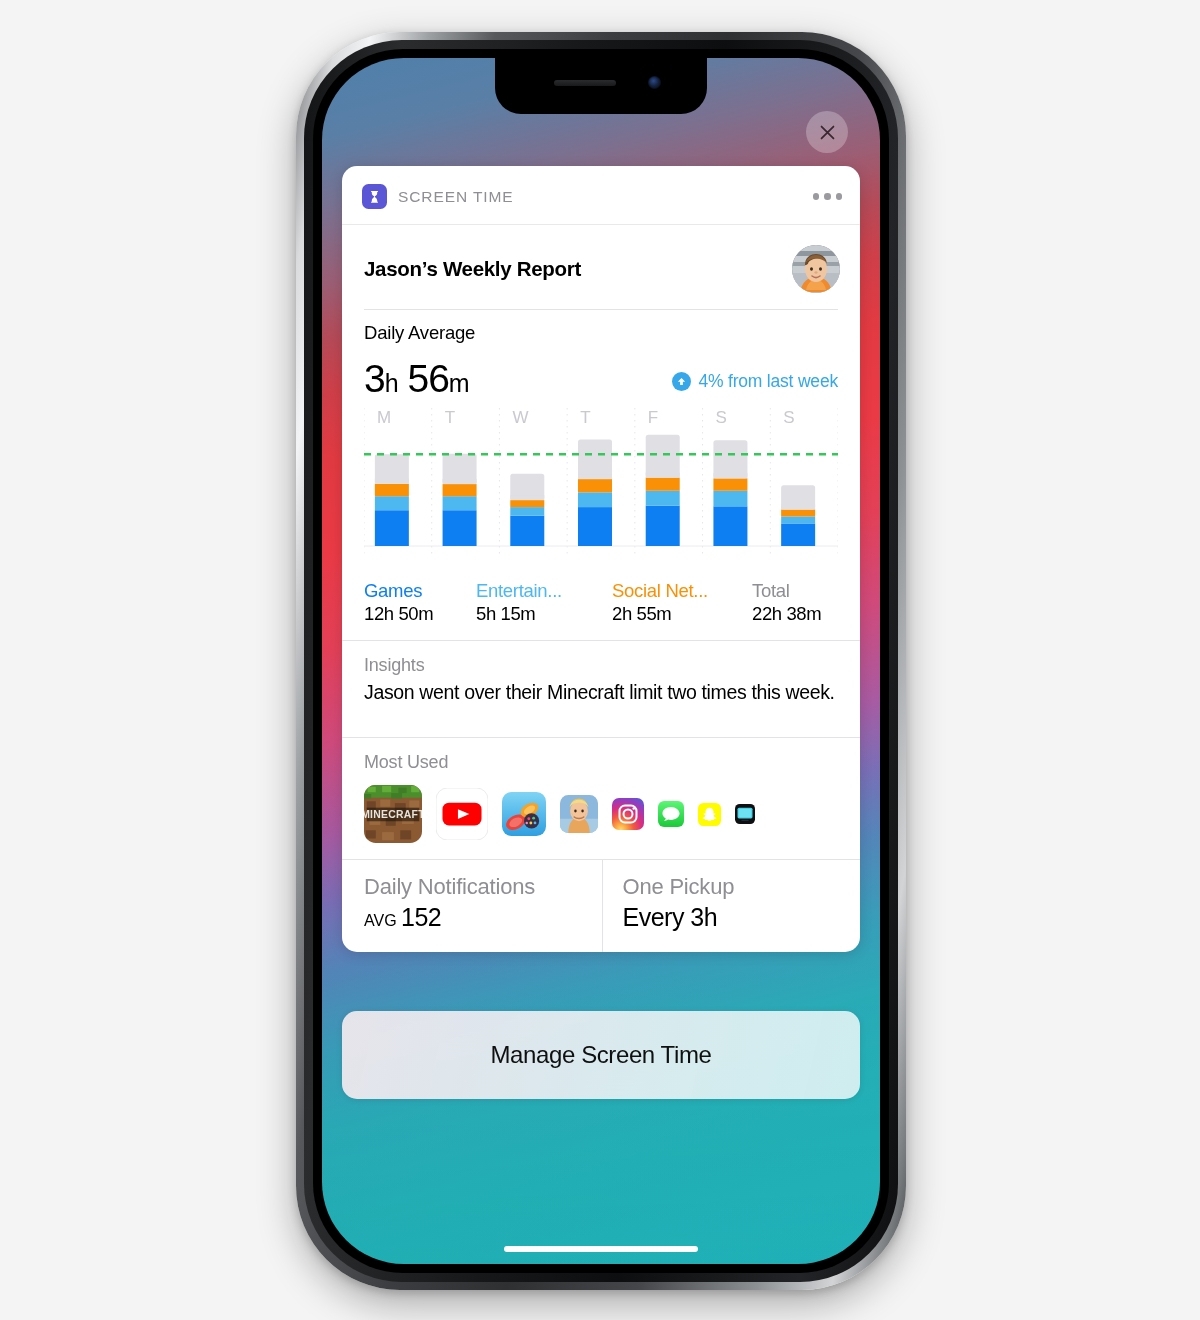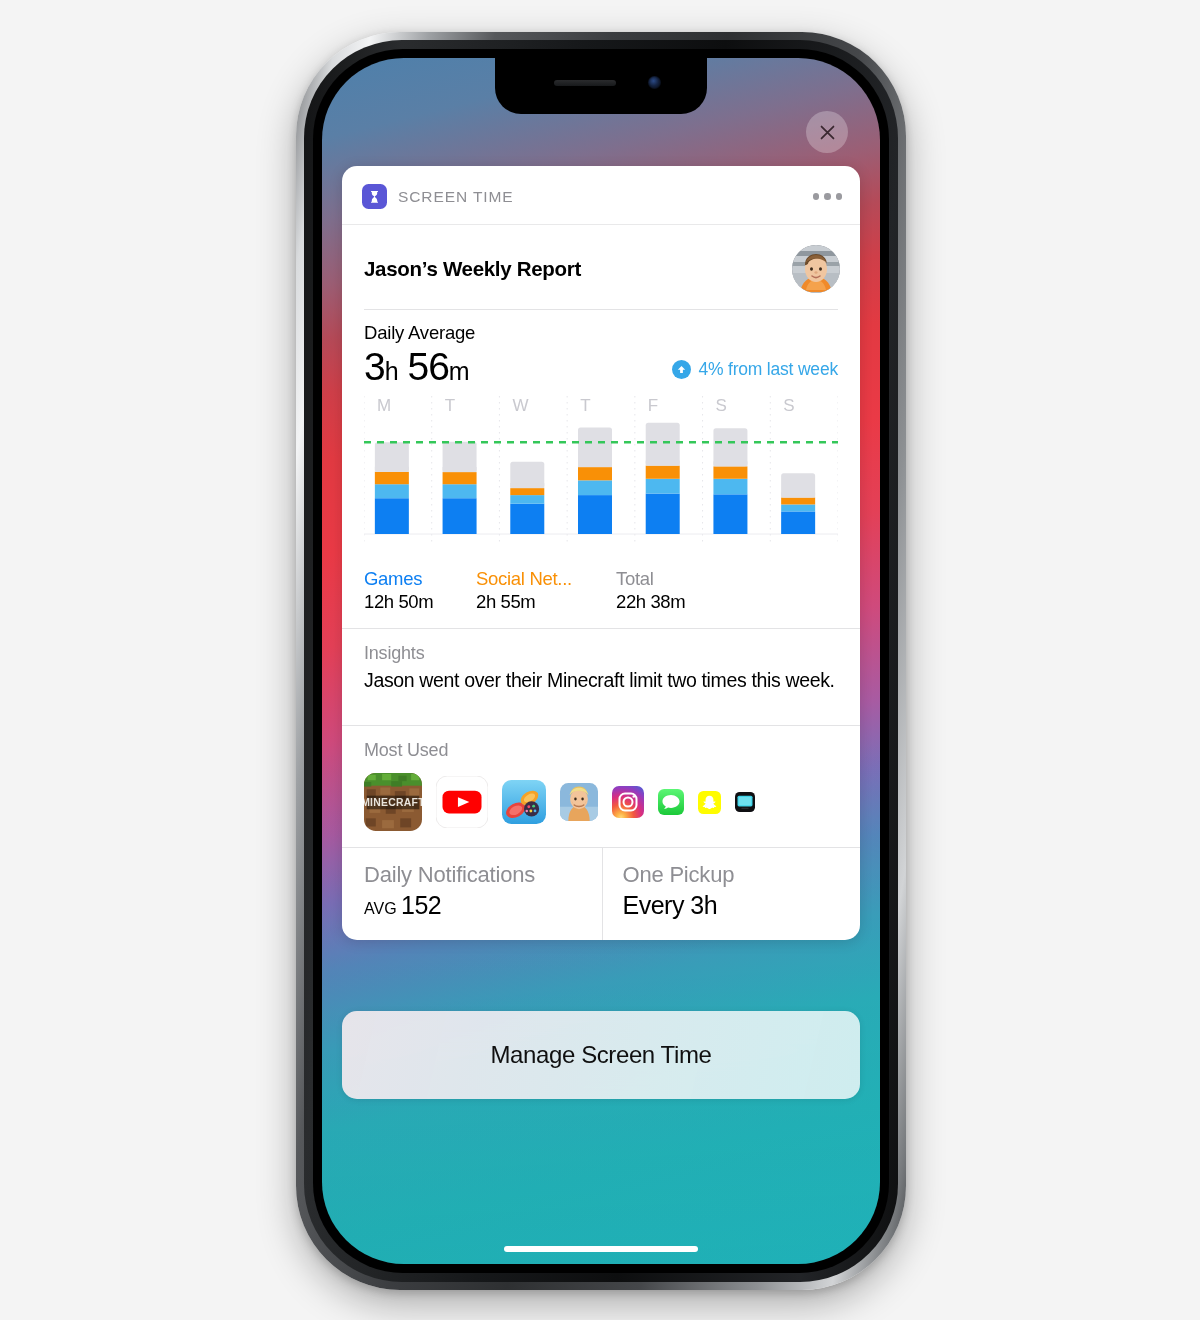--- a/index.html
+++ b/index.html
@@ -139,21 +139,21 @@
   .avatar {
     width: 48px; height: 48px; border-radius: 50%; overflow: hidden; flex: none;
     background: #8a8f96;
   }
   .avatar svg { width: 48px; height: 48px; display: block; }
 
   .sep { height: 1px; background: #e3e3e5; margin: 16px 22px 0 22px; }
 
   .avg-block { padding: 12px 22px 0 22px; }
   .avg-label { color: #000000; font-size: 18.5px; letter-spacing: -.2px; }
-  .avg-row { display: flex; align-items: flex-end; justify-content: space-between; margin-top: 2px; }
+  .avg-row { display: flex; align-items: flex-end; justify-content: space-between; margin-top: 14px; }
   .avg-value { font-size: 39px; font-weight: 400; color: #000; line-height: 1.08; letter-spacing: -1px;}
   .avg-value .u { font-size: 25px; }
   .trend { display: flex; align-items: center; gap: 7px; padding-bottom: 8px; }
   .trend-arrow {
     width: 19px; height: 19px; border-radius: 50%;
     background: #36a7e8; display: flex; align-items: center; justify-content: center; flex:none;
   }
   .trend-arrow svg { width: 11px; height: 11px; }
   .trend-text { color: #36a7e8; font-size: 17.5px; white-space: nowrap; letter-spacing: -.2px;}
 
@@ -340,20 +340,24 @@
             <rect x="417.14285714285705" y="98.44444444444444" width="34" height="5" fill="#dfdfe4"></rect>
             <line x1="0" y1="48.22222222222223" x2="474" y2="48.22222222222223" stroke="#34c759" stroke-width="2.6" stroke-dasharray="7 6" stroke-linecap="butt"></line>
           </svg>
       </div>
 
       <div class="legend" id="legend">
           <div class="legend-col" style="width: 112px;">
             <div class="legend-name" style="color: rgb(13, 127, 242);">Games</div>
             <div class="legend-val">12h 50m</div>
           </div>
+          <div class="legend-col" style="width: 136px;">
+            <div class="legend-name" style="color: rgb(77, 184, 240);">Entertain...</div>
+            <div class="legend-val">5h 15m</div>
+          </div>
           <div class="legend-col" style="width: 140px;">
             <div class="legend-name" style="color: rgb(249, 144, 6);">Social Net...</div>
             <div class="legend-val">2h 55m</div>
           </div>
           <div class="legend-col" style="width: auto;">
             <div class="legend-name" style="color: rgb(142, 142, 147);">Total</div>
             <div class="legend-val">22h 38m</div>
           </div>
         </div>
 

